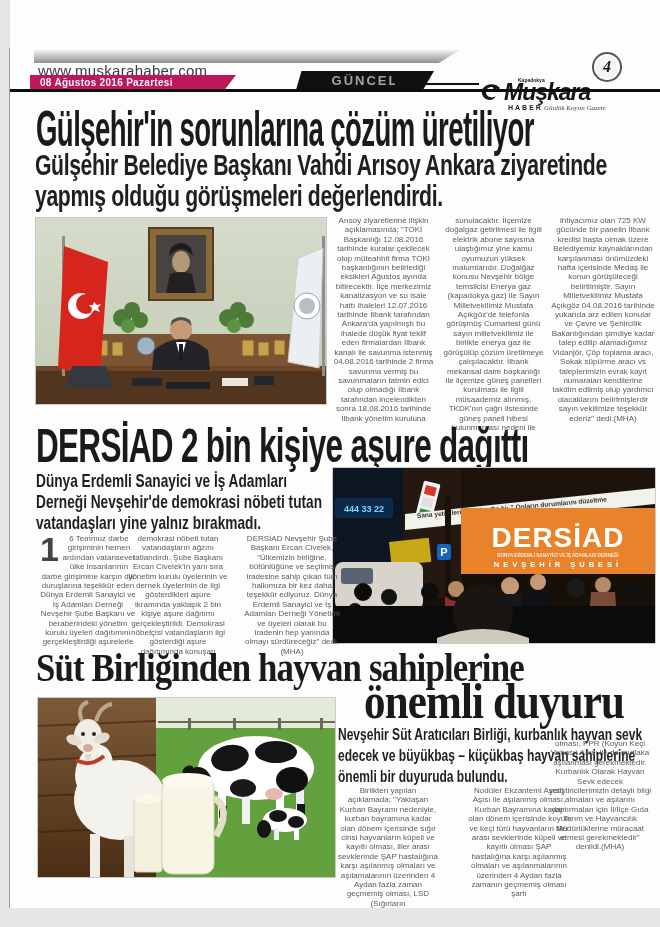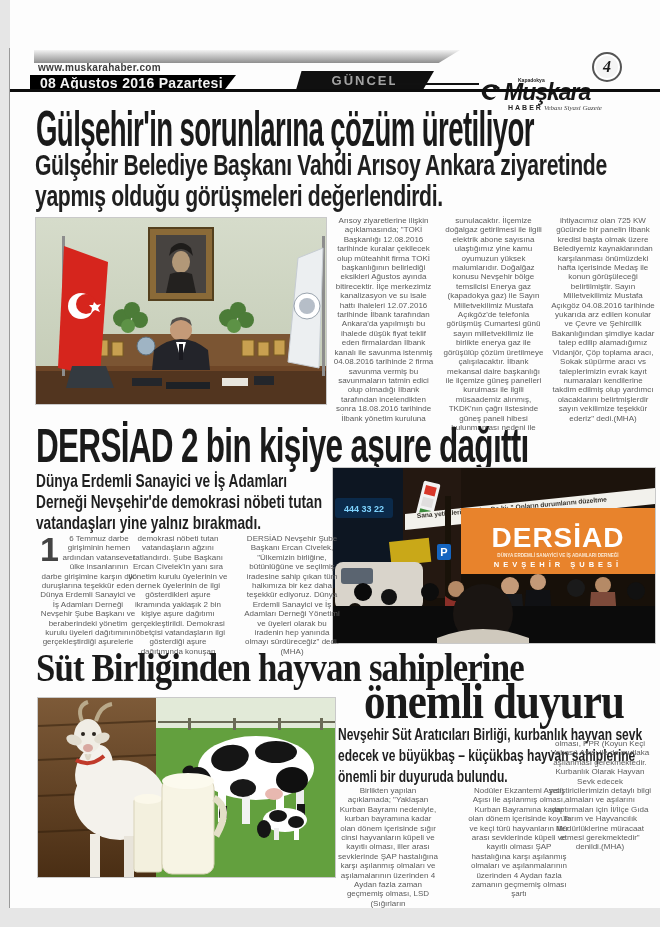--- a/index.html
+++ b/index.html
@@ -6,24 +6,24 @@
   body{width:660px;height:927px;background:#e6e6e6;font-family:"Liberation Sans",sans-serif;overflow:hidden;}
   .stage{position:relative;width:660px;height:927px;}
   .abs{position:absolute;}
   .paper{left:10px;top:0;width:650px;height:908px;background:#fdfdfd;}
   .scanline{left:9px;top:48px;width:1px;height:860px;background:#9a9a9a;}
 
   
   .silverband{left:34px;top:50px;width:426px;height:13px;
     background:linear-gradient(#f2f2f2,#8f8f8f);
     clip-path:polygon(0 0,100% 0,95% 100%,0 100%);}
-  .website{left:38px;top:62px;font-size:10px;font-weight:bold;color:#3c3c3c;letter-spacing:.3px;}
-  .dateband{left:30px;top:75px;width:196px;height:16px;background:#000000;
+  .website{left:38px;top:62px;font-size:15px;font-weight:normal;color:#3c3c3c;letter-spacing:.3px;}
+  .dateband{left:30px;top:75px;width:196px;height:16px;background:#be185d;
     clip-path:polygon(0 0,100% 0,94% 100%,0 100%);color:#f2f2f2;
-    font-size:14px;font-weight:bold;line-height:16px;padding-left:10px;letter-spacing:.3px;}
+    font-size:10px;font-weight:bold;line-height:16px;padding-left:10px;letter-spacing:.3px;}
   .sectionband{left:296px;top:71px;width:138px;height:19px;background:#101010;
     clip-path:polygon(4% 0,100% 0,92% 100%,0 100%);color:#a3a3a3;text-align:center;
     font-size:13px;font-weight:bold;line-height:19px;letter-spacing:2px;}
   .rule-after-section{left:395px;top:83px;width:84px;height:2px;background:#111;}
   .brandwrap{left:482px;top:50px;width:130px;height:40px;margin-top:26px;}
   .brandtop{position:absolute;left:36px;top:1px;font-size:5px;font-weight:bold;color:#222;}
   .brandname{position:absolute;left:22px;top:3px;font-size:23px;font-weight:bold;
     color:#161616;font-style:italic;letter-spacing:-1px;transform:scaleY(1.05);}
   .brandsub{position:absolute;left:26px;top:28px;font-size:7px;font-weight:bold;color:#222;letter-spacing:2px;}
   .brandslogan{position:absolute;left:62px;top:28px;font-size:7px;font-style:italic;
@@ -71,21 +71,21 @@
     <div class="abs rule-after-section"></div>
 
     <div class="abs brandwrap">
       <svg width="26" height="26" style="position:absolute;left:-4px;top:4px" viewBox="0 0 26 26">
         <path d="M22,8 C14,0 2,6 4,14 C6,21 15,22 18,16 C14,19 8,17 8,12 C8,7 16,5 20,10 Z" fill="#161616"></path>
         <circle cx="17" cy="7" r="2.2" fill="#161616"></circle>
       </svg>
       <span class="brandtop">Kapadokya</span>
       <span class="brandname">Muşkara</span>
       <span class="brandsub">HABER</span>
-      <span class="brandslogan">Vebası Siyasi Gazete</span>
+      <span class="brandslogan">Günlük Koyun Gazete</span>
     </div>
     <div class="abs pagenumcircle">4</div>
     <div class="abs headrule"></div>
   </div>
 
   <div>
     <div class="abs h-cond h1a">Gülşehir'in sorunlarına çözüm üretiliyor</div>
     <div class="abs deck-cond deck1">Gülşehir Belediye Başkanı Vahdi Arısoy Ankara ziyaretinde yapmış olduğu görüşmeleri değerlendirdi.</div>
 
     <svg class="abs photoframe" style="left:36px;top:218px" width="290" height="186" viewBox="0 0 290 186">

